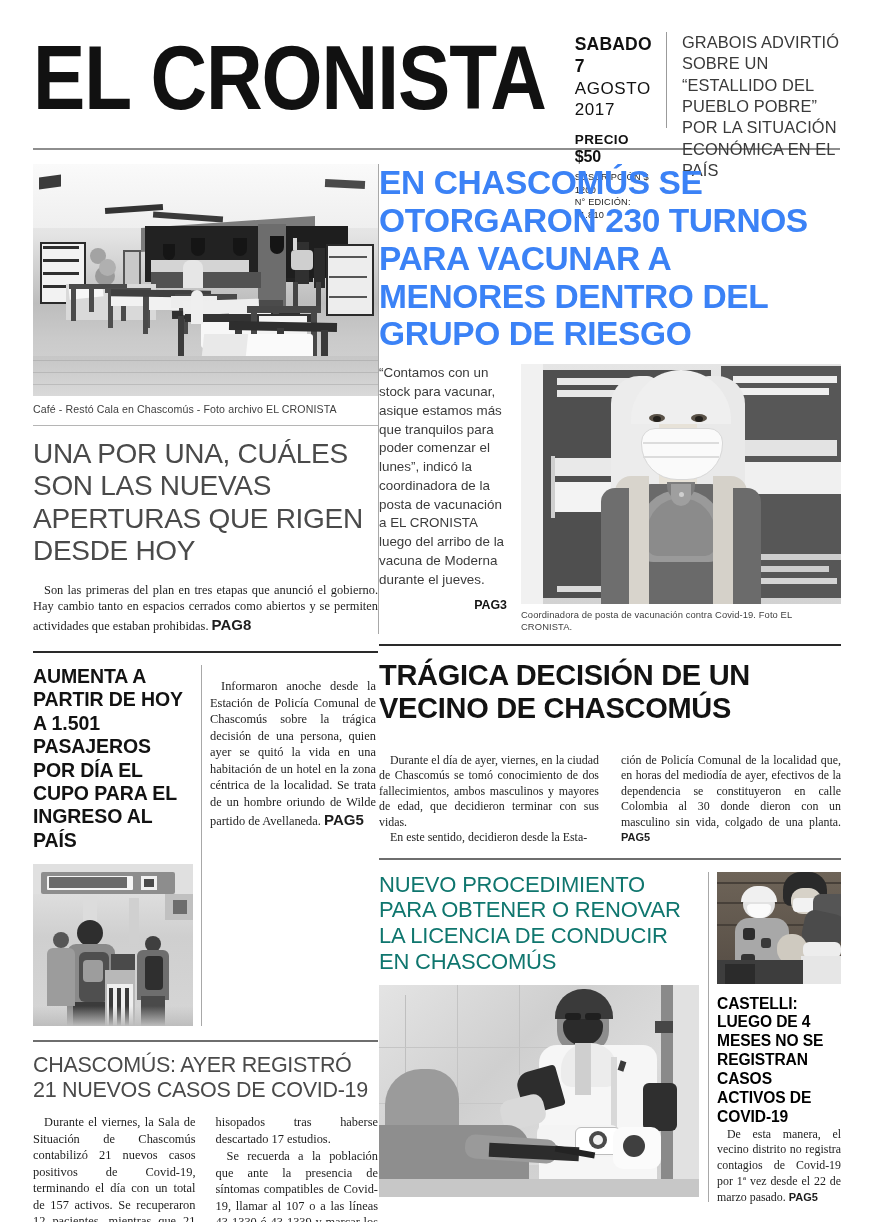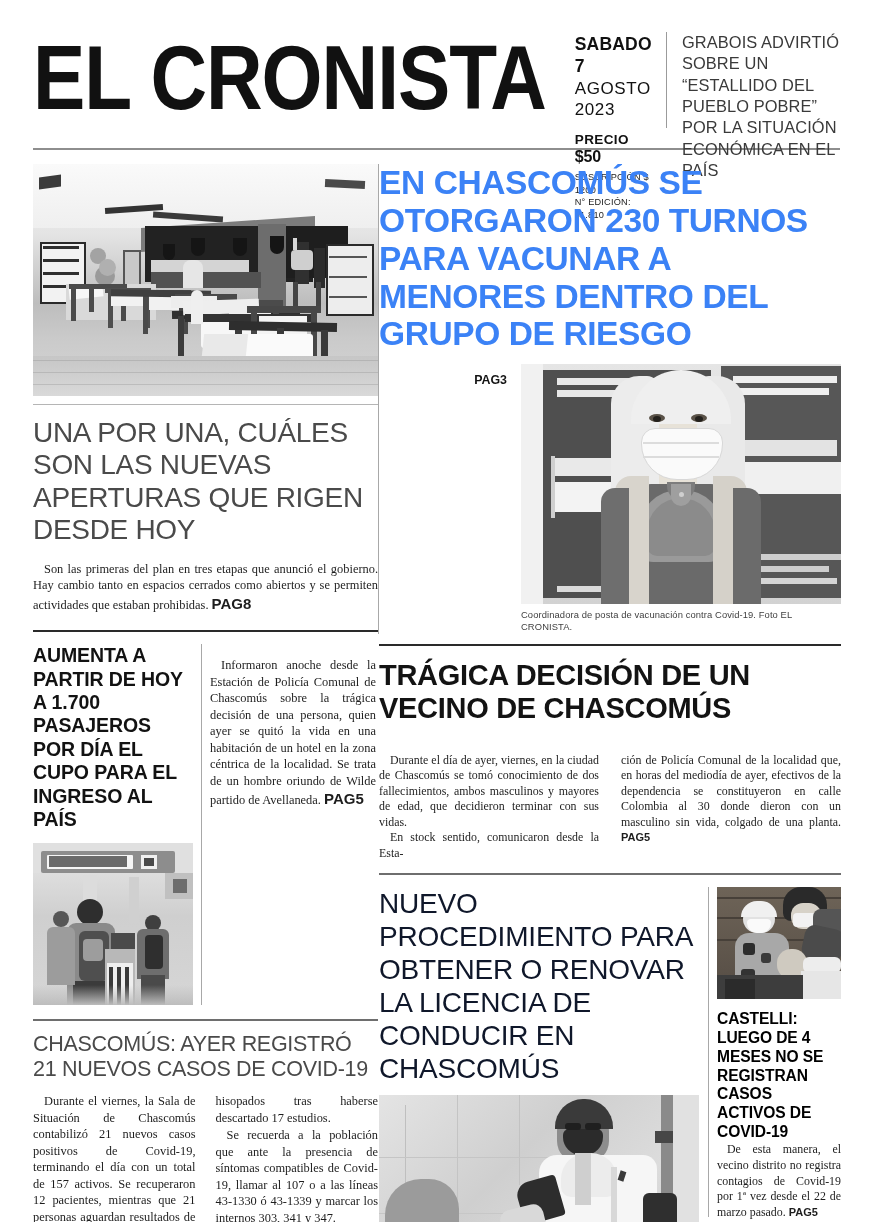--- a/index.html
+++ b/index.html
@@ -187,24 +187,24 @@
     font-size: 11.9px;
     line-height: 1.30;
     text-align: justify;
     color: #1d1d1d;
   }
   .cols2 p { margin: 0; text-indent: 11px; }
   .cols2 .pag { font-family: "Liberation Sans", sans-serif; font-weight: 700; font-size: 11px; }
 
   .head3 {
     font-weight: 300;
-    font-size: 28px;
+    font-size: 22px;
     line-height: 1.18;
     letter-spacing: -0.2px;
-    color: #0f172a;
+    color: #0f766e;
   }
   .side-bold {
     font-weight: 700;
     font-size: 15.6px;
     line-height: 1.21;
     letter-spacing: -0.1px;
     color: #000000;
   }
   .side-serif {
     font-family: "Liberation Serif", serif;
@@ -220,21 +220,21 @@
 <body>
 
 <div class="page">
 
   <div class="masthead">
     <div class="logo">EL CRONISTA</div>
 
     <div class="mast-mid">
       <div class="mast-date">
         <div>SABADO 7</div>
-        <div class="m2">AGOSTO 2023</div>
+        <div class="m2">AGOSTO 2017</div>
       </div>
       <div class="mast-price">
         <span class="pw">PRECIO</span>
         <span>$50</span>
       </div>
       <div class="mast-sub">
         <div>SUSCRIPCIÓN $ 1200</div>
         <div>N° EDICIÓN: 31.810</div>
       </div>
     </div>
@@ -327,35 +327,36 @@
         <div class="pv" style="left:210px;top:170px;width:70px;height:30px;background:#fafafa;border-radius:3px;"></div>
         <div class="pv" style="left:168px;top:170px;width:44px;height:60px;background:#e9e9e9;transform:skewX(-6deg);"></div>
         <div class="pv" style="left:158px;top:126px;width:12px;height:34px;background:#efefef;border-radius:6px 6px 0 0;"></div>
         <div class="pv" style="left:260px;top:74px;width:4px;height:12px;background:#d8d8d8;"></div>
         <div class="pv" style="left:0;top:192px;width:345px;height:40px;background:linear-gradient(#c6c6c6,#d9d9d9);"></div>
         <div class="pv" style="left:0;top:196px;width:345px;height:1px;background:#b4b4b4;"></div>
         <div class="pv" style="left:0;top:208px;width:345px;height:1px;background:#b8b8b8;"></div>
         <div class="pv" style="left:0;top:220px;width:345px;height:1px;background:#bcbcbc;"></div>
       </div>
 
+      <div class="cap">Café - Restó Cala en Chascomús - Foto archivo EL CRONISTA</div>
 
       <div class="hr-thin" style="margin-top:8px;"></div>
 
       <div class="head-light" style="margin-top:12px;">UNA POR UNA, CUÁLES SON LAS NUEVAS APERTURAS QUE RIGEN DESDE HOY</div>
 
       <div class="serif" style="margin-top:14px;">
         <p><span>Son las primeras del plan en tres etapas que anunció el gobierno. Hay cambio tanto en espacios cerrados como abiertos y se permiten actividades que estaban prohibidas.</span>
            <span class="pag">PAG8</span></p>
       </div>
 
       <div class="hr-dark" style="margin-top:16px;"></div>
 
       <div class="twocol-left">
         <div class="tcl-a">
-          <div class="kicker-bold">AUMENTA A PARTIR DE HOY A 1.700 PASAJEROS POR DÍA EL CUPO PARA EL INGRESO AL PAÍS</div>
+          <div class="kicker-bold">AUMENTA A PARTIR DE HOY A 1.501 PASAJEROS POR DÍA EL CUPO PARA EL INGRESO AL PAÍS</div>
 
           <div class="photo" style="width:160px;height:162px;margin-top:12px;background:linear-gradient(#e8e8e8,#cfcfcf 45%,#d6d6d6);">
             <div class="pv" style="left:0;top:0;width:160px;height:30px;background:#e0e0e0;"></div>
             <div class="pv" style="left:8px;top:8px;width:134px;height:22px;background:#8d8d8d;border-radius:2px;"></div>
             <div class="pv" style="left:14px;top:12px;width:86px;height:14px;background:#f5f5f5;border-radius:1px;"></div>
             <div class="pv" style="left:16px;top:13px;width:78px;height:11px;background:#6a6a6a;"></div>
             <div class="pv" style="left:108px;top:12px;width:16px;height:14px;background:#f0f0f0;"></div>
             <div class="pv" style="left:111px;top:15px;width:10px;height:8px;background:#4a4a4a;"></div>
             <div class="pv" style="left:50px;top:32px;width:14px;height:60px;background:#dcdcdc;"></div>
             <div class="pv" style="left:96px;top:34px;width:10px;height:46px;background:#d0d0d0;"></div>
@@ -407,20 +408,21 @@
     <div class="col-gap">
       <div class="vr" style="height:470px;"></div>
     </div>
 
     <div class="col-right">
 
       <div class="mega">EN CHASCOMÚS SE OTORGARON 230 TURNOS PARA VACUNAR A MENORES DENTRO DEL GRUPO DE RIESGO</div>
 
       <div class="rc-flex">
         <div style="width:128px;padding-right:14px;">
+          <div class="lead-sans">“Contamos con un stock para vacunar, asique estamos más que tranquilos para poder comenzar el lunes”, indicó la coordinadora de la posta de vacunación a EL CRONISTA luego del arribo de la vacuna de Moderna durante el jueves.</div>
           <div style="text-align:right;margin-top:6px;">
             <span class="lead-sans"><span class="pag">PAG3</span></span>
           </div>
         </div>
 
         <div style="width:320px;">
           <div class="photo" style="width:320px;height:240px;background:linear-gradient(#e5e5e5,#d2d2d2);">
             <div class="pv" style="left:0;top:0;width:22px;height:240px;background:#f1f1f1;"></div>
             <div class="pv" style="left:22px;top:6px;width:168px;height:228px;background:#4f4f4f;"></div>
             <div class="pv" style="left:200px;top:2px;width:120px;height:232px;background:#575757;"></div>
@@ -462,21 +464,21 @@
           <div class="cap" style="font-size:9.4px;padding-top:5px;">Coordinadora de posta de vacunación contra Covid-19. Foto EL CRONISTA.</div>
         </div>
       </div>
 
       <div class="hr-dark" style="margin-top:10px;"></div>
 
       <div class="head2" style="margin-top:13px;">TRÁGICA DECISIÓN DE UN VECINO DE CHASCOMÚS</div>
 
       <div class="cols2" style="margin-top:28px;">
         <p>Durante el día de ayer, viernes, en la ciudad de Chascomús se tomó conocimiento de dos fallecimientos, ambos masculinos y mayores de edad, que decidieron terminar con sus vidas.</p>
-        <p>En stock sentido, comunicaron desde la Esta-</p>
+        <p>En este sentido, decidieron desde la Esta-</p>
         <p style="text-indent:0;"><span>ción de Policía Comunal de la localidad que, en horas del mediodía de ayer, efectivos de la dependencia se constituyeron en calle Colombia al 30 donde dieron con un masculino sin vida, colgado de una planta.</span>
            <span class="pag">PAG5</span></p>
       </div>
 
       <div class="hr-med" style="margin-top:12px;"></div>
 
       <div style="display:flex;margin-top:12px;">
 
         <div style="width:320px;">
           <div class="head3">NUEVO PROCEDIMIENTO PARA OBTENER O RENOVAR LA LICENCIA DE CONDUCIR EN CHASCOMÚS</div>

